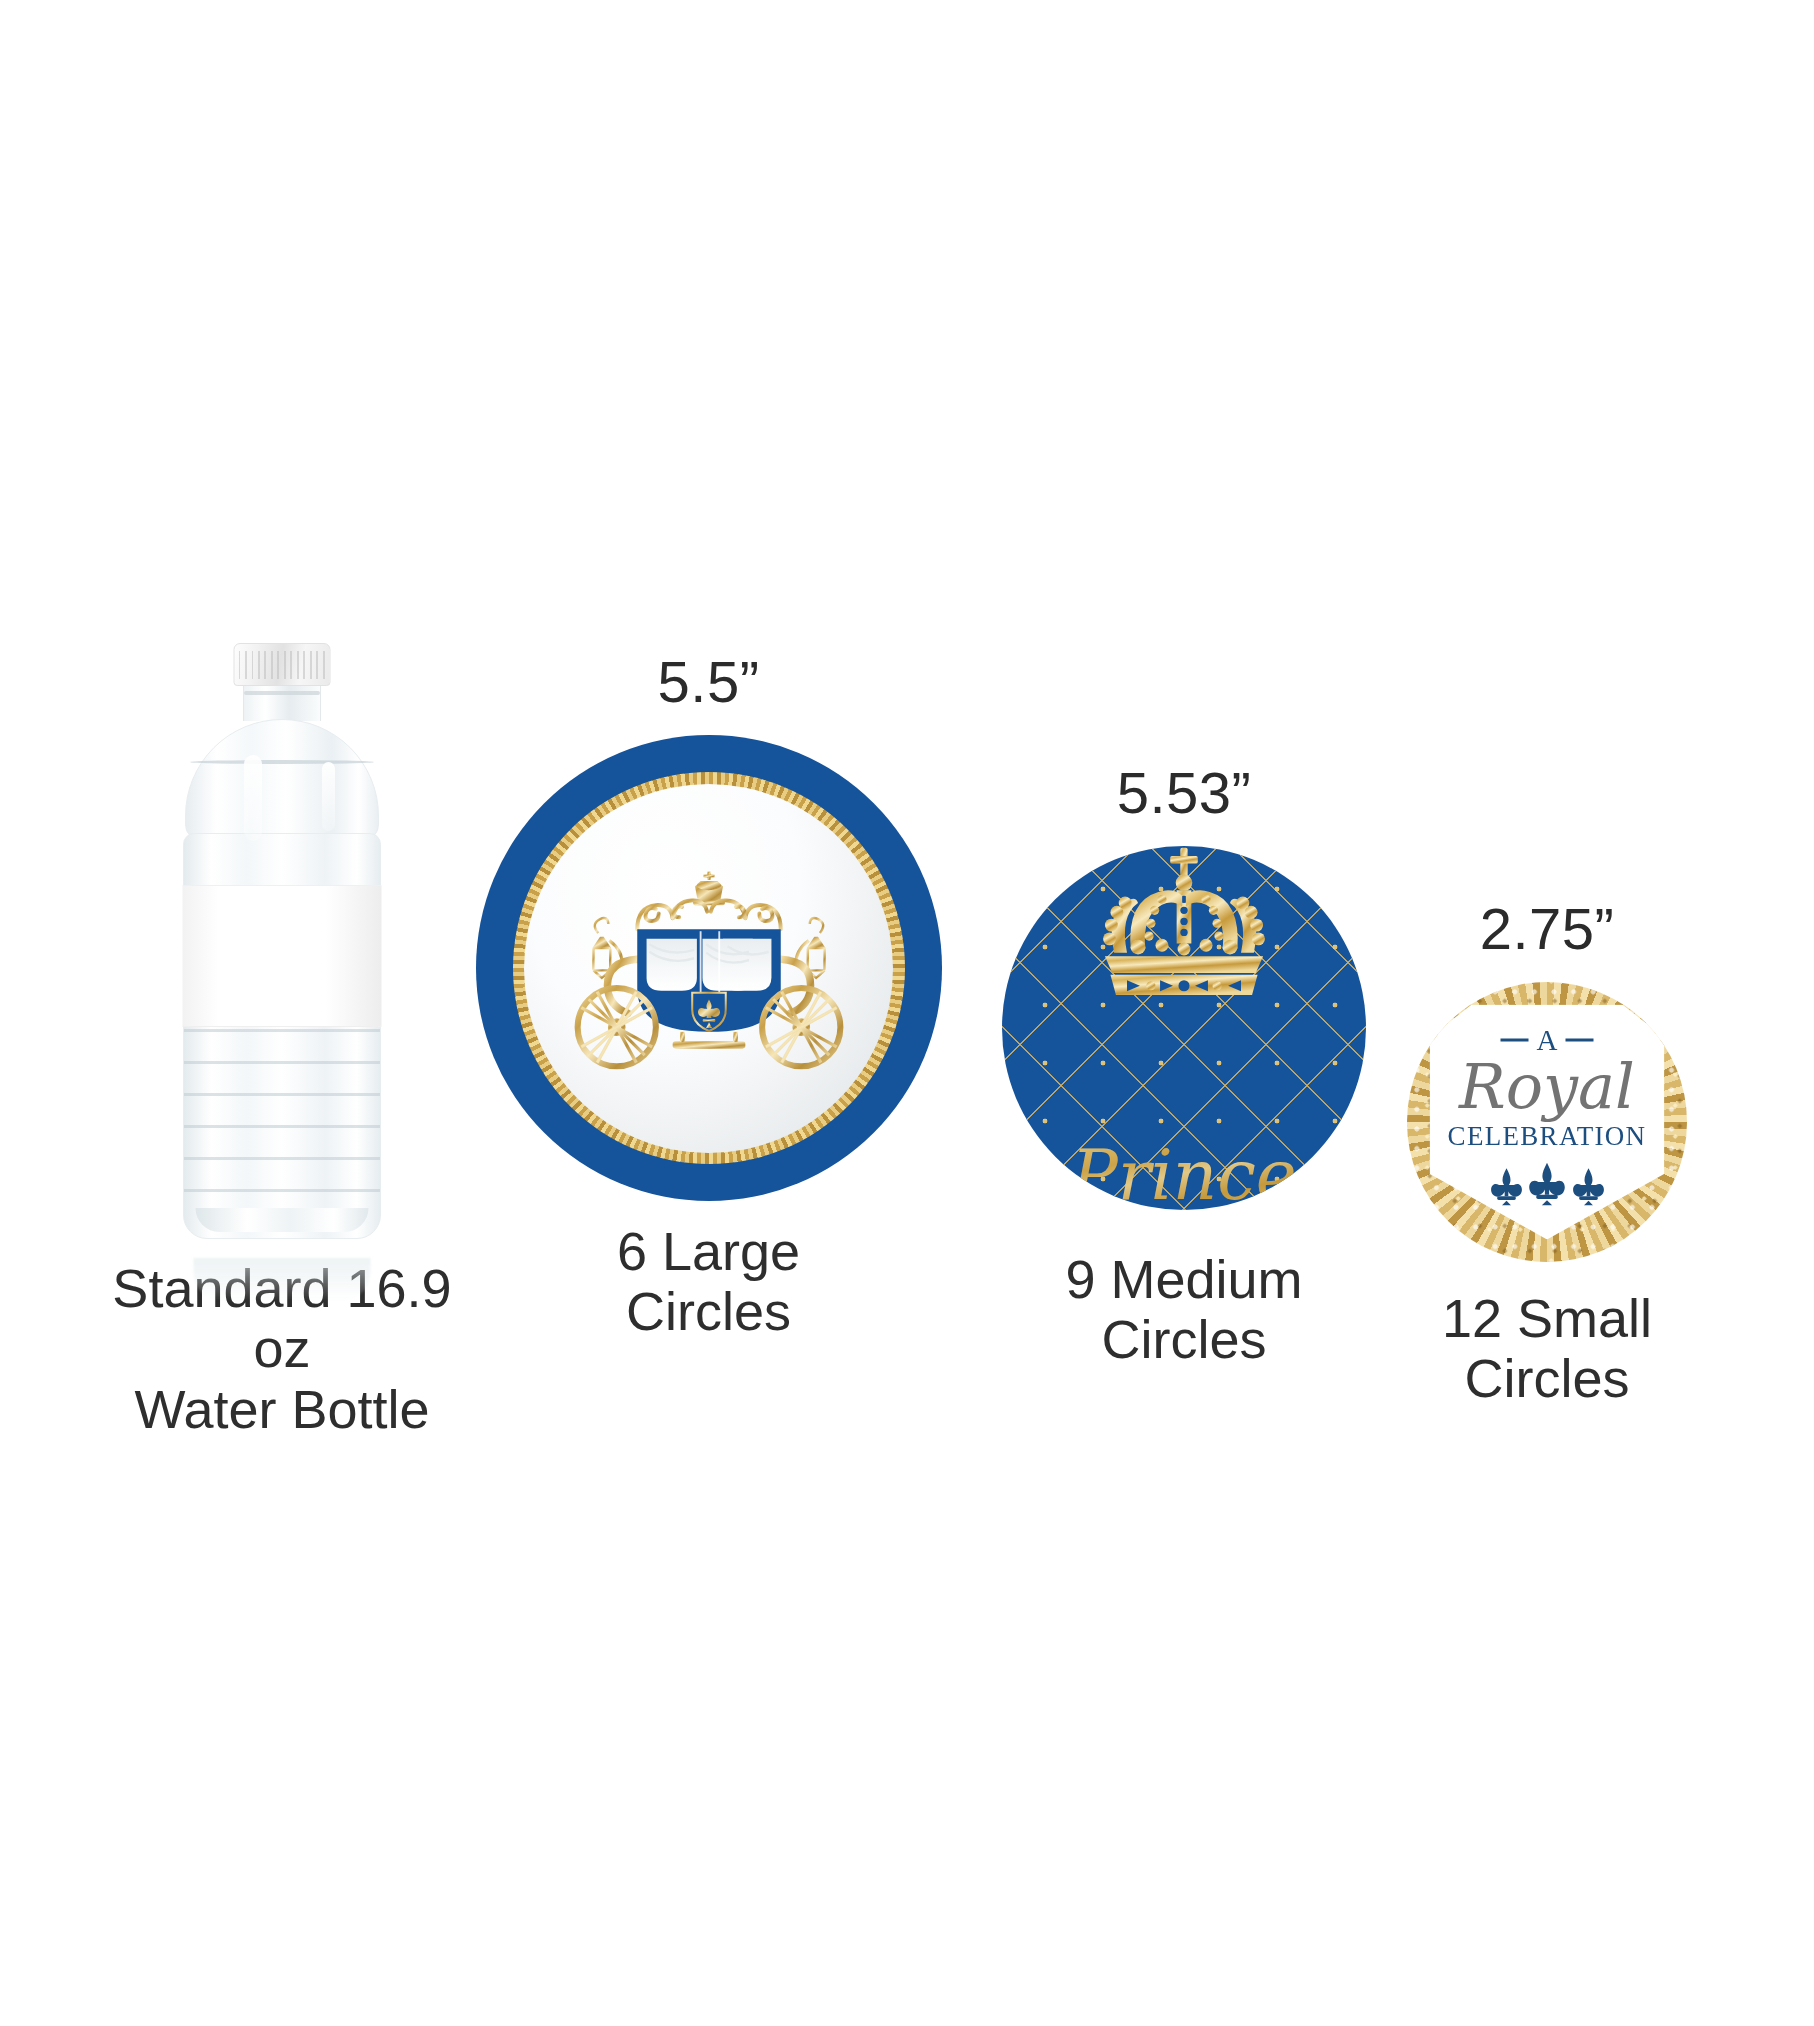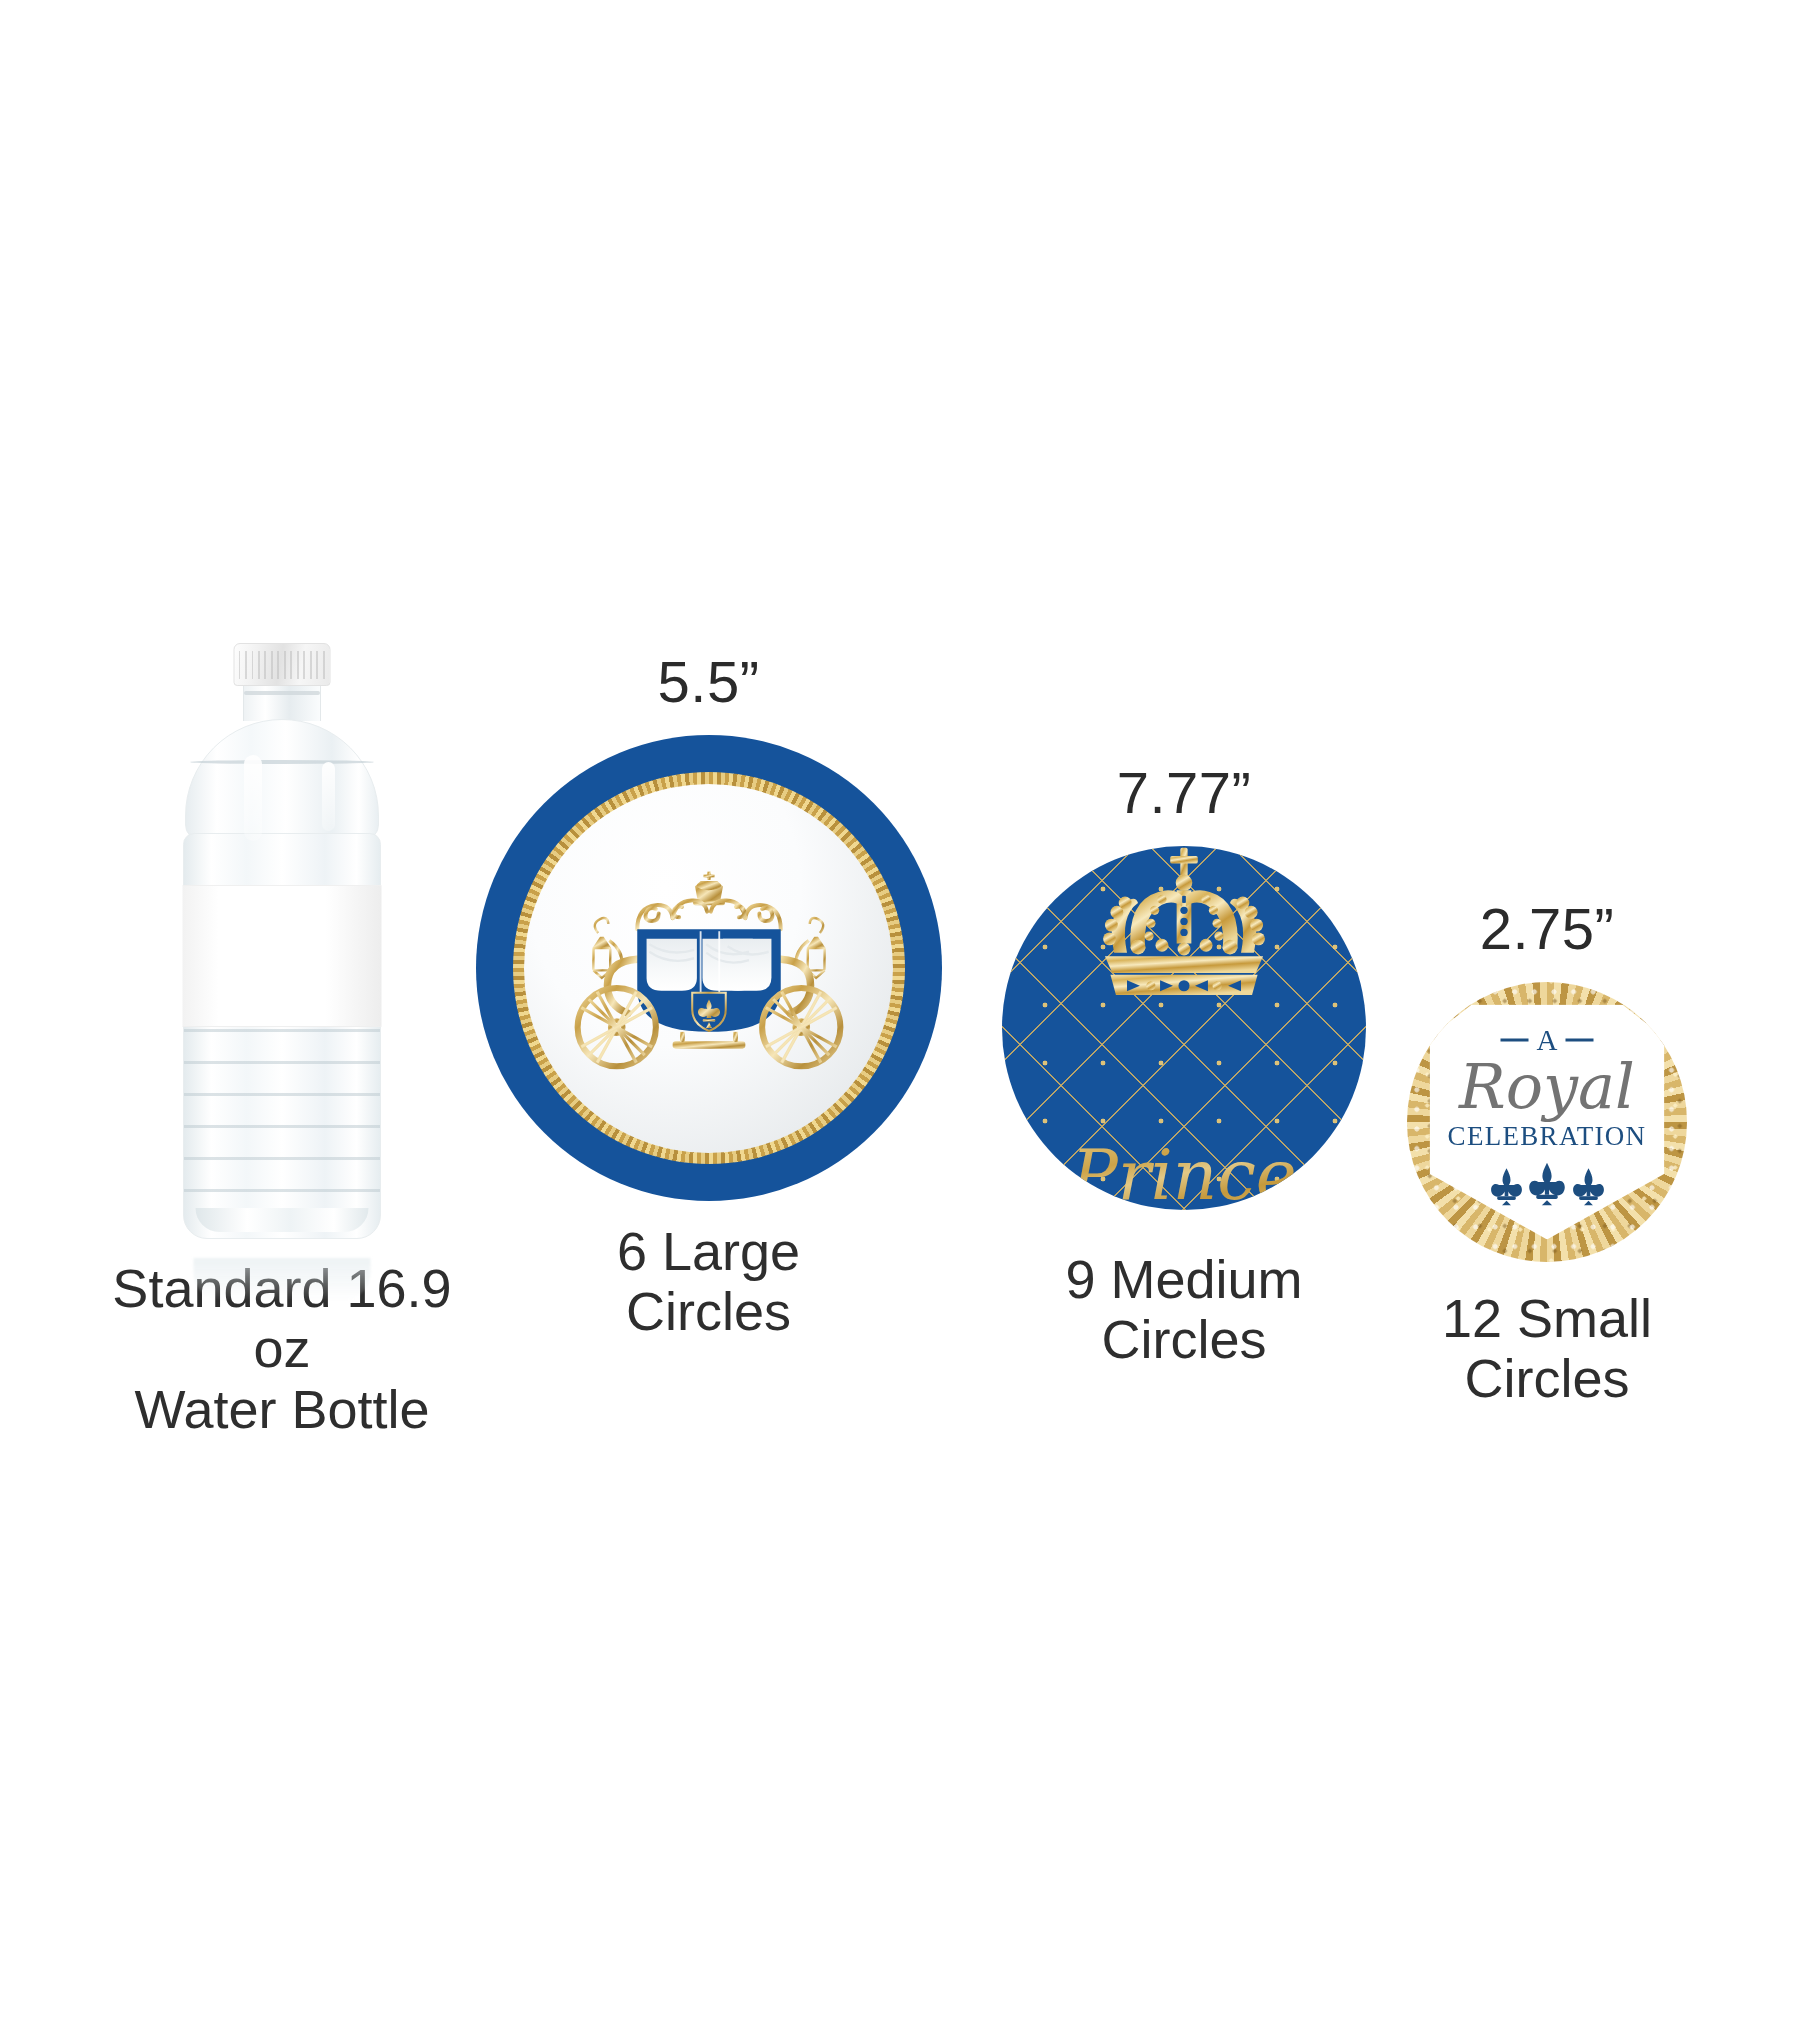--- a/index.html
+++ b/index.html
@@ -457,21 +457,21 @@
           </div>
         </div>
       </div>
     </div>
 
     <div class="caption" style="margin-top:20px;">6 Large
 Circles</div>
   </div>
 
   <div class="item" id="medium-item">
-    <div class="size-label">7.77”</div>
+    <div class="size-label">5.53”</div>
 
     <div class="circle-wrap">
       <div class="medium-circle">
         <div class="lattice"></div>
         <div class="lattice-dots"></div>
 
         <div class="medium-content">
           <svg class="crown-svg" viewBox="0 0 240 174">
             <defs>
               <linearGradient id="gold2" x1="0" y1="0" x2="0.6" y2="1">

